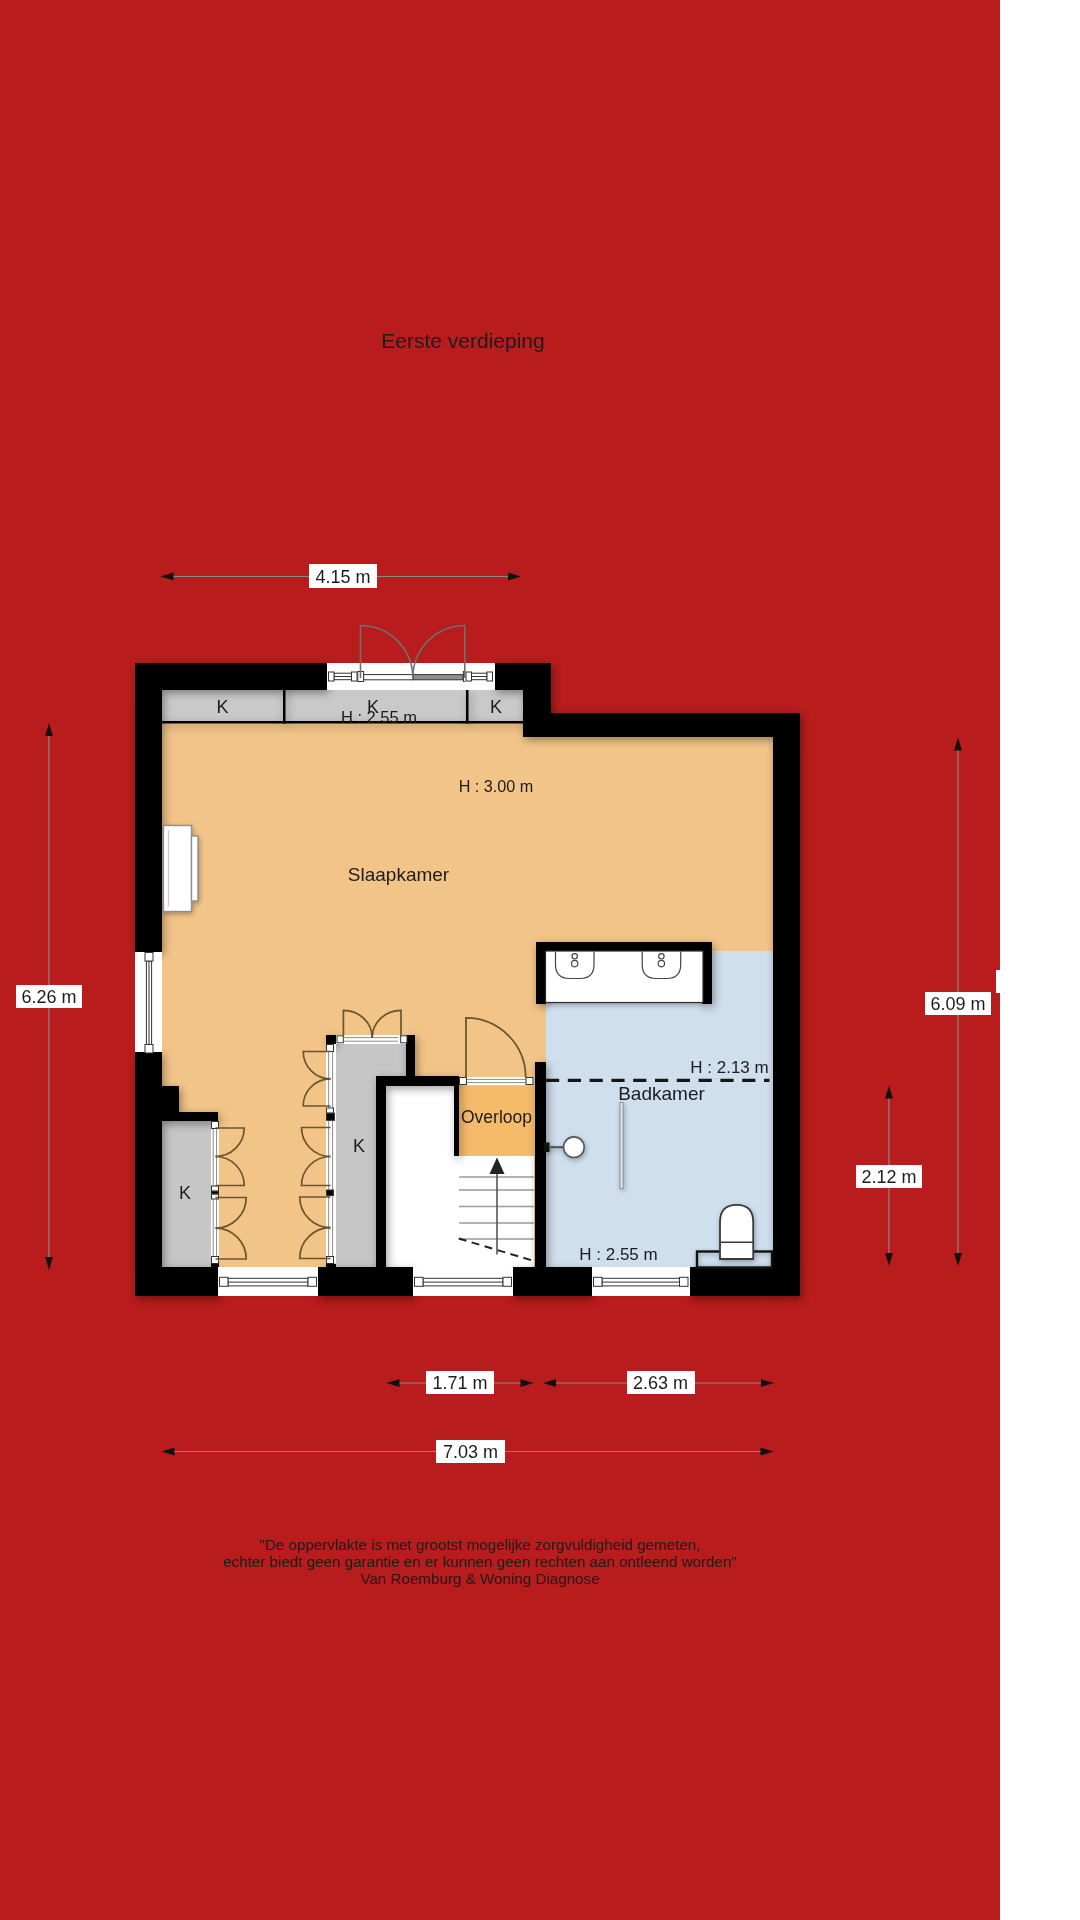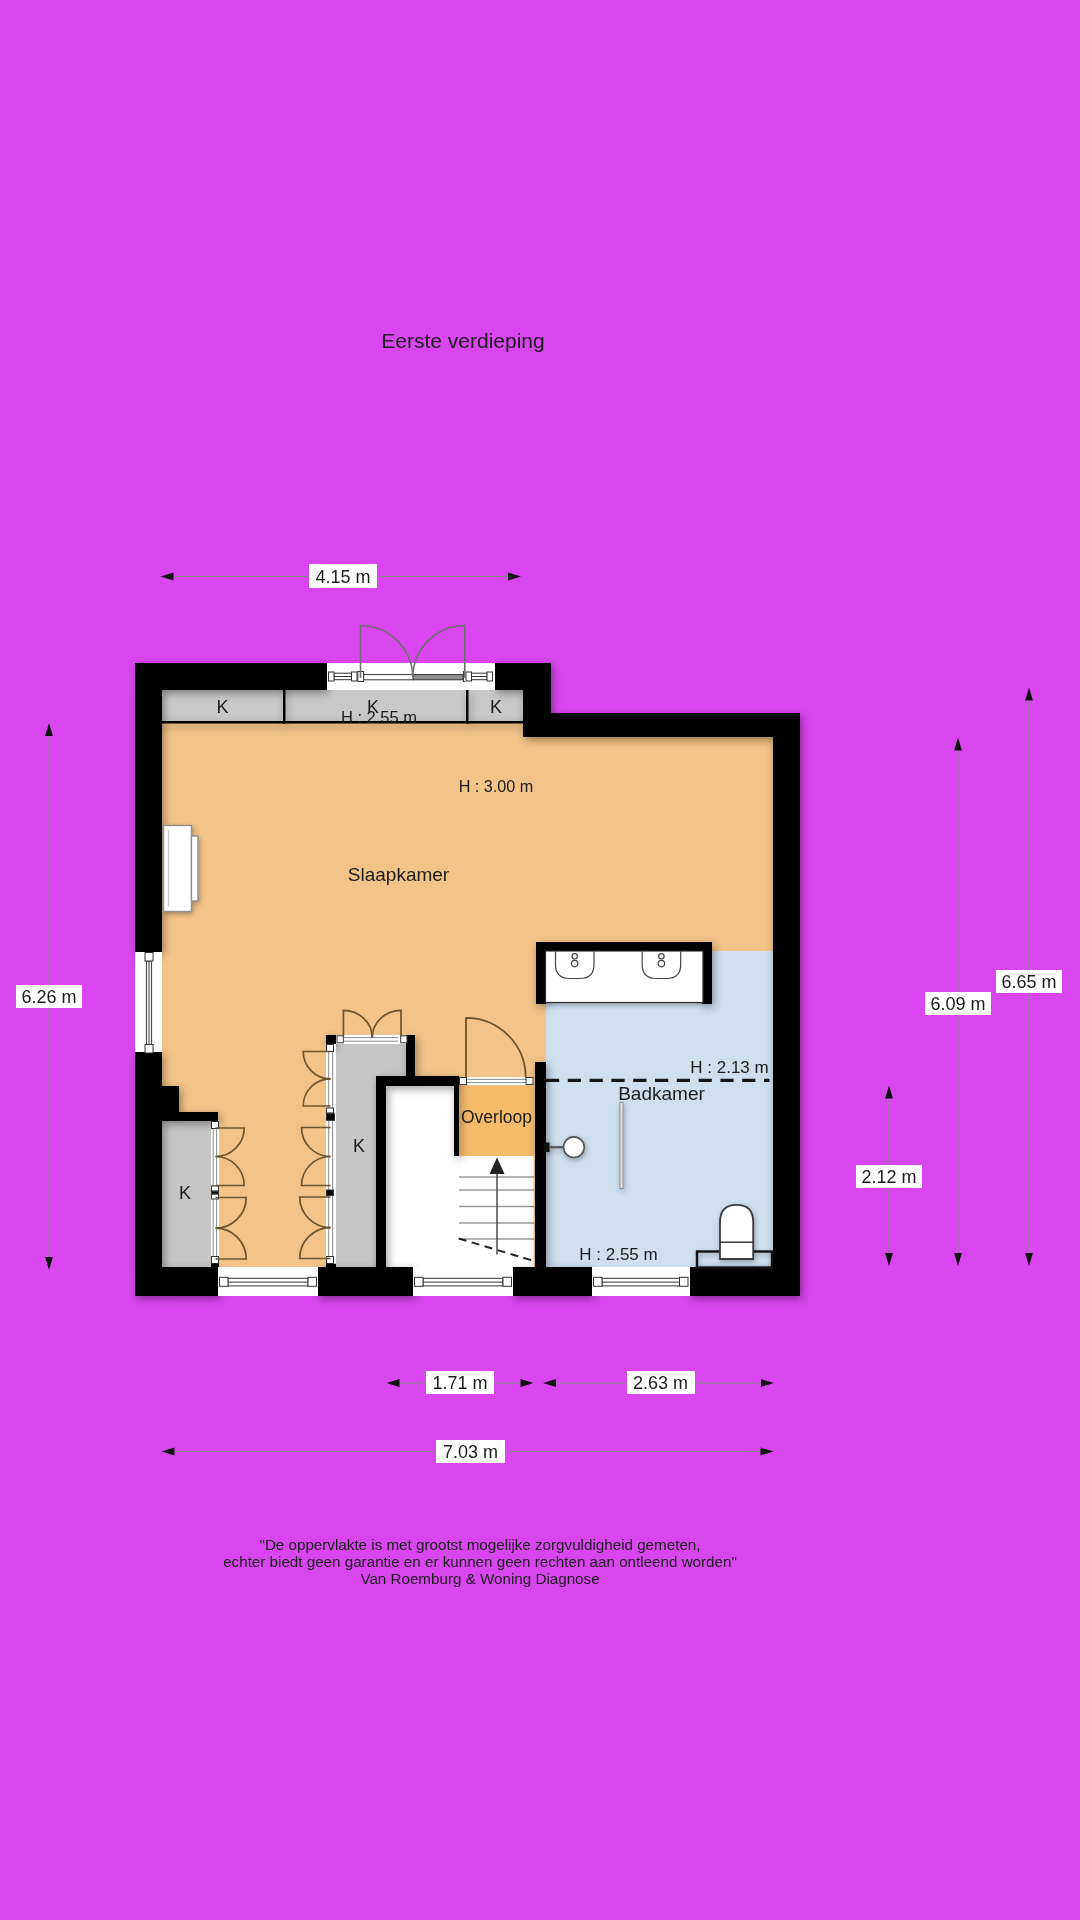--- a/index.html
+++ b/index.html
@@ -1,16 +1,16 @@
 <!DOCTYPE html>
 <html><head>
 <meta charset="utf-8">
 <style>
   html,body{margin:0;padding:0;background:#fff;}
-  .page{position:relative;width:1080px;height:1920px;background:#d946ef;overflow:hidden;
+  .page{position:relative;width:1000px;height:1920px;background:#b91c1c;overflow:hidden;
         font-family:"Liberation Sans", sans-serif;}
   svg text{font-family:"Liberation Sans", sans-serif;fill:#1c1c1c;}
 </style>
 </head>
 <body>
 <div class="page">
 <svg width="1080" height="1920" viewBox="0 0 1080 1920">
 
 <text x="463" y="348" font-size="21" text-anchor="middle">Eerste verdieping</text>
 

